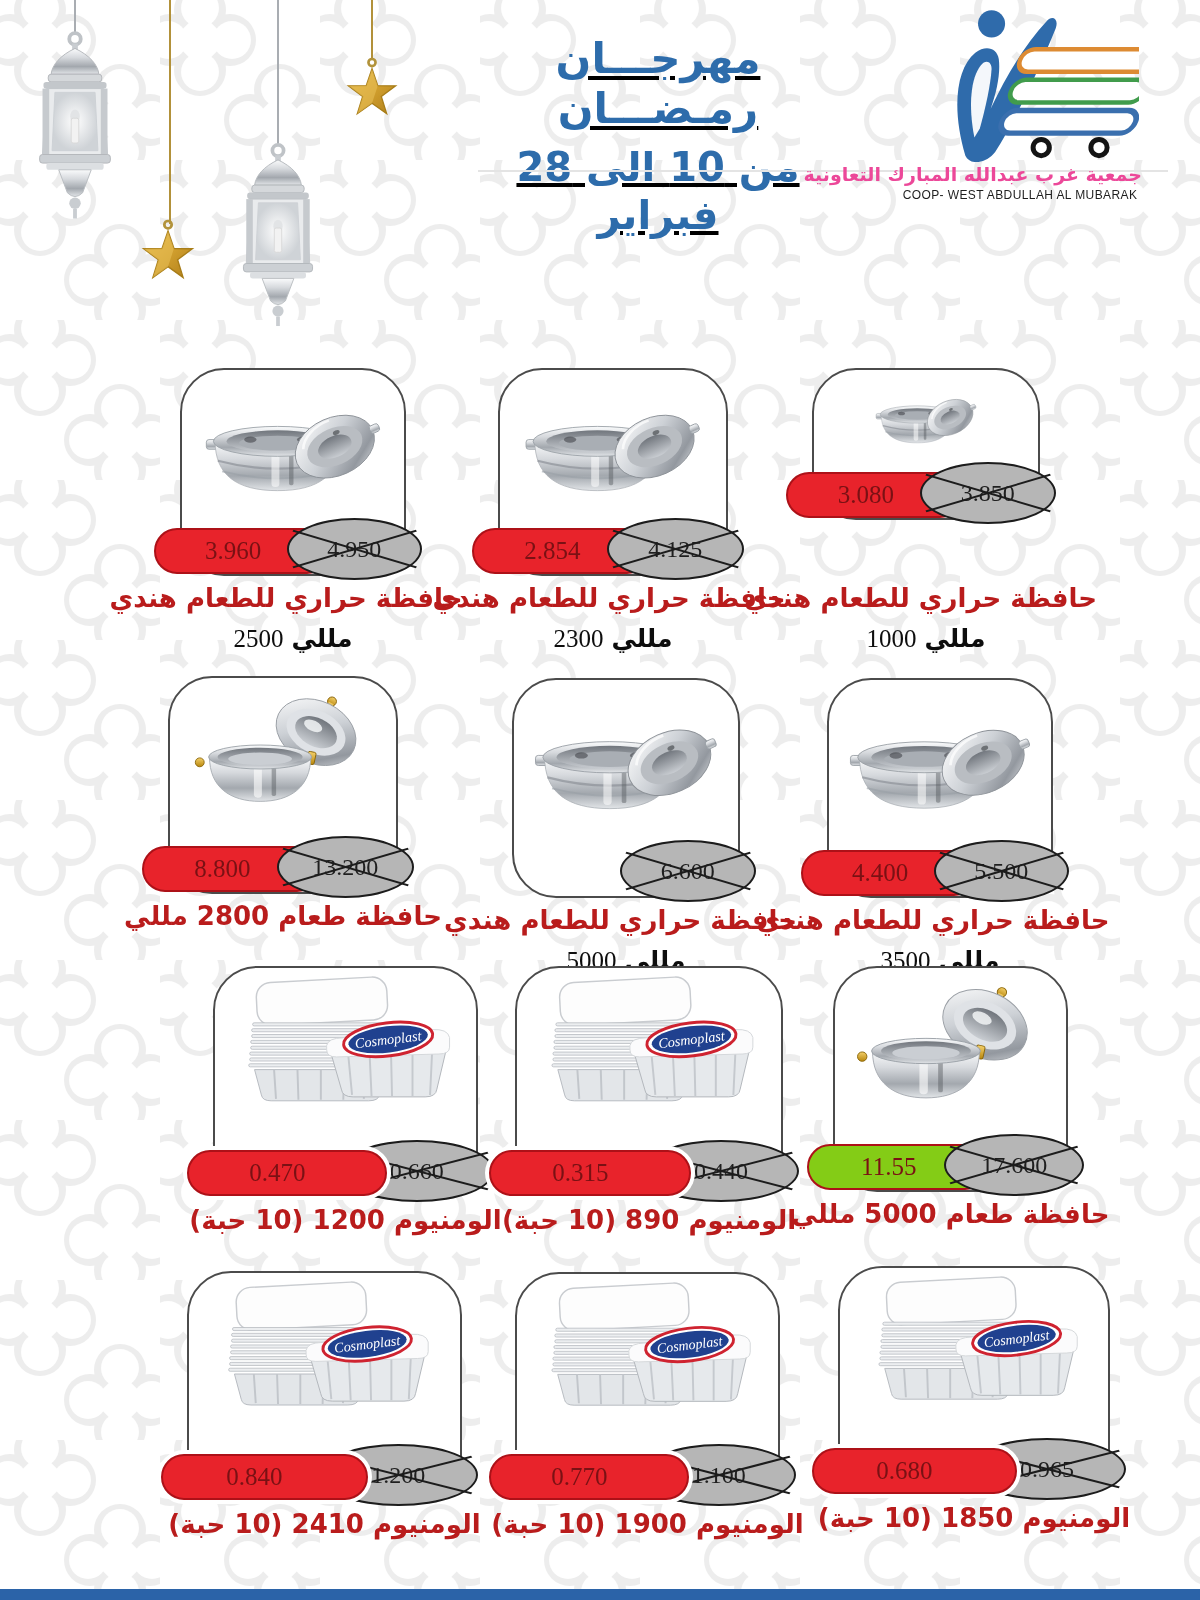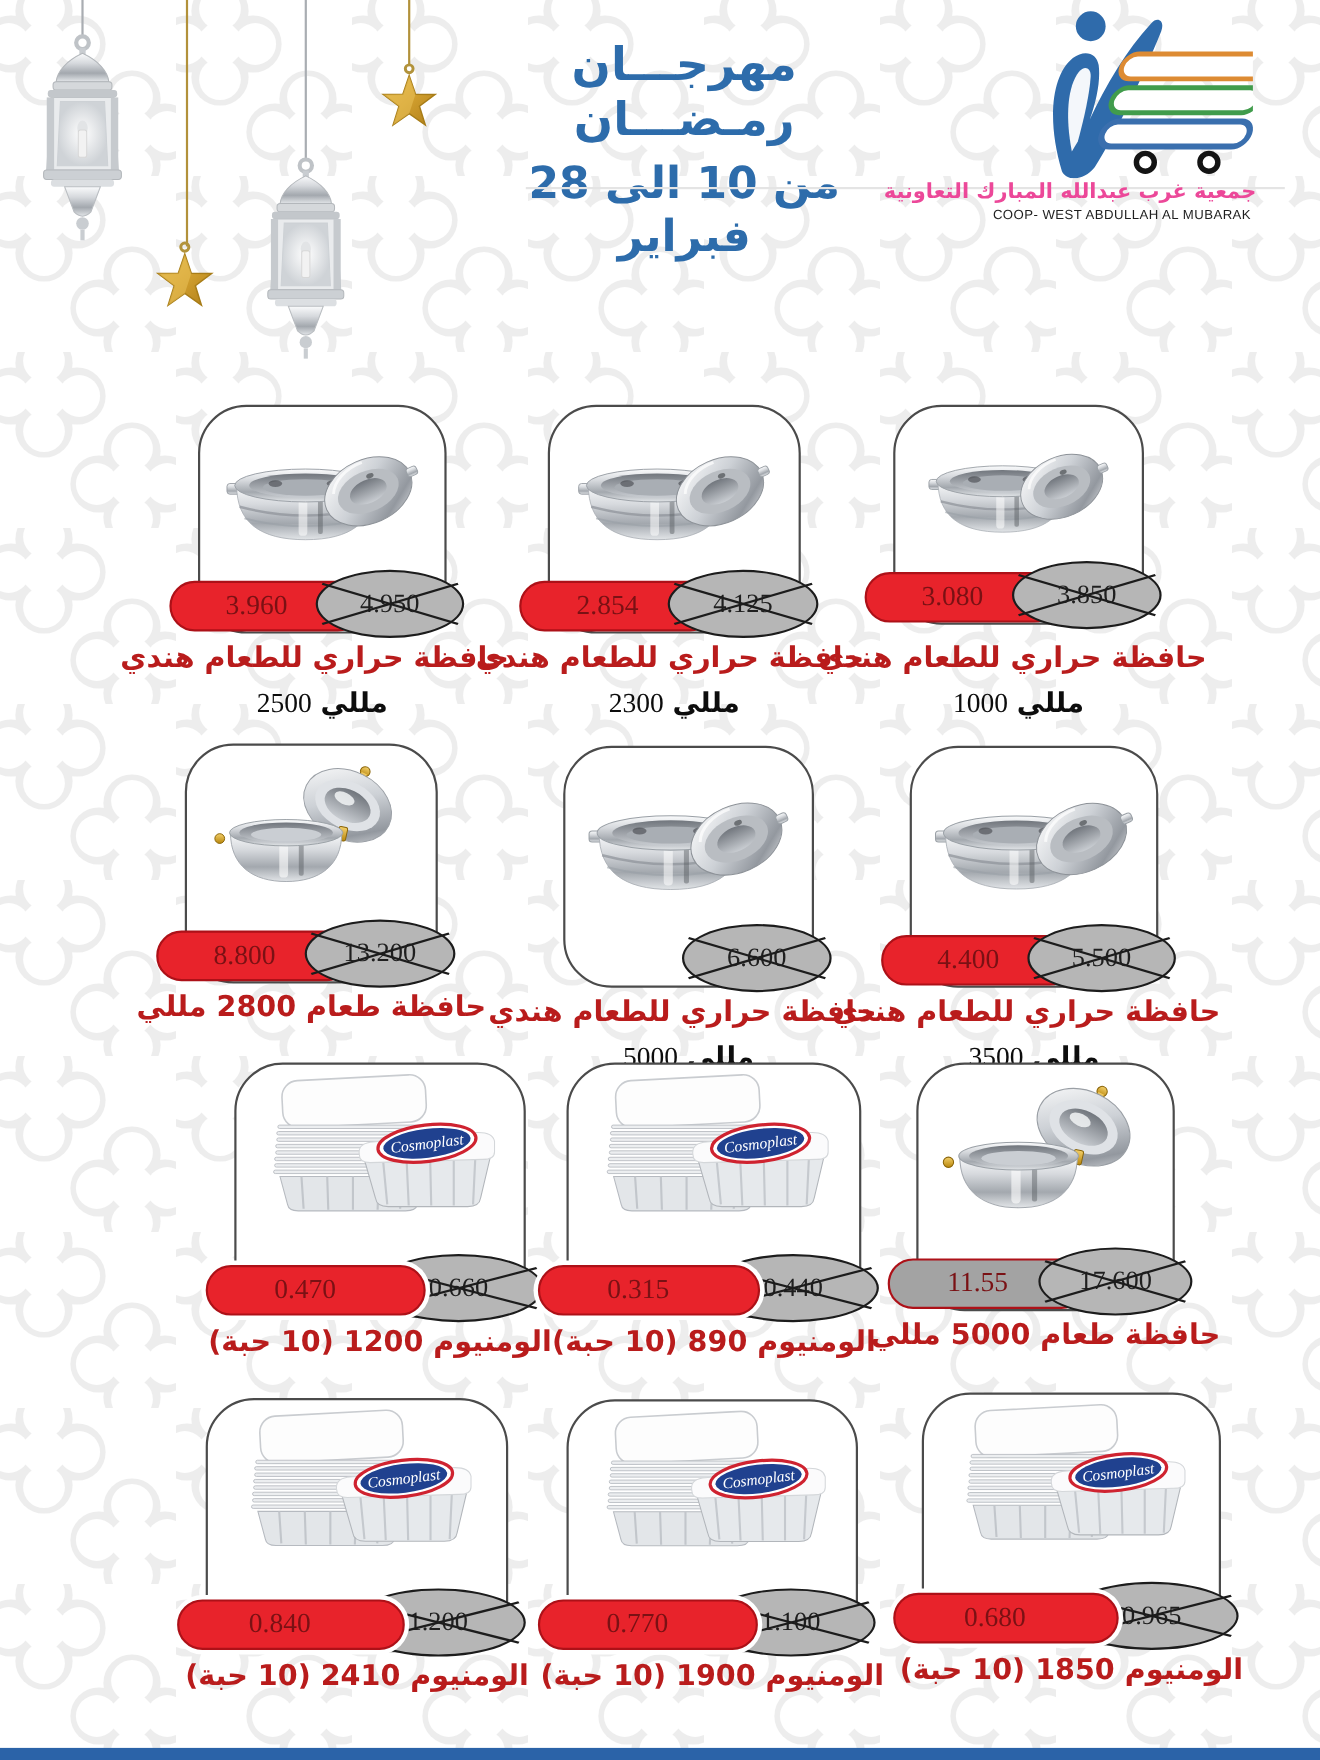--- a/index.html
+++ b/index.html
@@ -6,21 +6,21 @@
   body{background:#888;}
   .page{
     position:relative;width:1200px;height:1600px;margin:0 auto;
     background:#ffffff;overflow:hidden;
     font-family:"DejaVu Sans",sans-serif;
   }
   .bg-pattern{position:absolute;left:0;top:0;width:1200px;height:1600px;}
   .content{position:absolute;inset:0;}
 
   
-  .header-title{position:absolute;left:424px;top:34px;width:396px;text-align:center;direction:rtl;}
+  .header-title{position:absolute;left:460px;top:34px;width:396px;text-align:center;direction:rtl;text-decoration:underline;}
   .title-1{font-size:42px;font-weight:bold;letter-spacing:1px;line-height:1.2;}
   .title-2{font-size:40px;font-weight:bold;margin-top:8px;line-height:1.2;}
   .divider{position:absolute;left:478px;top:170px;width:690px;height:2px;background:#e4e4e4;}
   .logo-block{position:absolute;left:898px;top:4px;width:244px;text-align:center;}
   .logo-svg{width:238px;height:158px;display:block;margin:0 auto;}
   .coop-ar{font-size:19px;font-weight:bold;color:#ec4899;margin-top:1px;white-space:nowrap;direction:rtl;text-align:right;}
   .coop-en{font-size:12px;font-weight:normal;color:#1e1e1e;margin-top:3px;letter-spacing:.4px;white-space:nowrap;font-family:"Liberation Sans",sans-serif;}
 
   
   .string{position:absolute;width:2px;background:#a9adb2;}
@@ -298,21 +298,21 @@
       </div>
     </div>
     <div class="label" style="top: 214px;">
       <div class="pname">حافظة حراري للطعام هندي</div>
       <div class="psize">
         <span class="size-num">2300</span>
         <span class="size-unit">مللي</span>
       </div>
     </div>
   </div>
-        <div class="card" style="left: 812px; top: 368px; width: 228px; height: 200px;">
+        <div class="card" style="left: 812px; top: 368px; width: 228px; height: 152px;">
     <div class="frame">
       <div class="img-wrap">
 
         <svg class="img-hotpot-closed" viewBox="0 0 210 150">
           <g>
             <rect x="6" y="70" width="16" height="11" rx="3" fill="url(#gSilverV)" stroke="#9aa0a6"></rect>
             <rect x="152" y="70" width="16" height="11" rx="3" fill="url(#gSilverV)" stroke="#9aa0a6"></rect>
             <path d="M16,72 C16,110 40,128 87,128 C134,128 158,110 158,72 Z" fill="url(#gSilverV)" stroke="#a6abb1" stroke-width="0.8"></path>
             <path d="M19,94 Q87,112 155,94" fill="none" stroke="#8d9298" stroke-width="2.5" opacity="0.7"></path>
             <path d="M24,106 Q87,122 150,106" fill="none" stroke="#9aa0a6" stroke-width="2" opacity="0.6"></path>
@@ -649,21 +649,21 @@
             <ellipse cx="67" cy="22" rx="58" ry="13.5" fill="url(#gSilverV)" stroke="#9aa0a6"></ellipse>
             <ellipse cx="67" cy="22" rx="48" ry="10.5" fill="url(#gSteelIn)"></ellipse>
             <ellipse cx="67" cy="24" rx="36" ry="7" fill="#caced3"></ellipse>
           </g>
         </svg>
 
         
 
       </div>
       <div class="price-row">
-        <div class="pill" style="background: #a3a3a3;">
+        <div class="pill" style="background: #84cc16;">
           <span class="price-text">11.55</span>
         </div>
         <div class="oval" style="background: rgb(182, 182, 182);">
           <svg class="xlines" viewBox="0 0 100 60" preserveAspectRatio="none">
             <line x1="3" y1="11" x2="97" y2="49" stroke="#1c1c1c" stroke-width="2"></line>
             <line x1="97" y1="11" x2="3" y2="49" stroke="#1c1c1c" stroke-width="2"></line>
           </svg>
           <span class="old-price-text">17.600</span>
         </div>
       </div>

